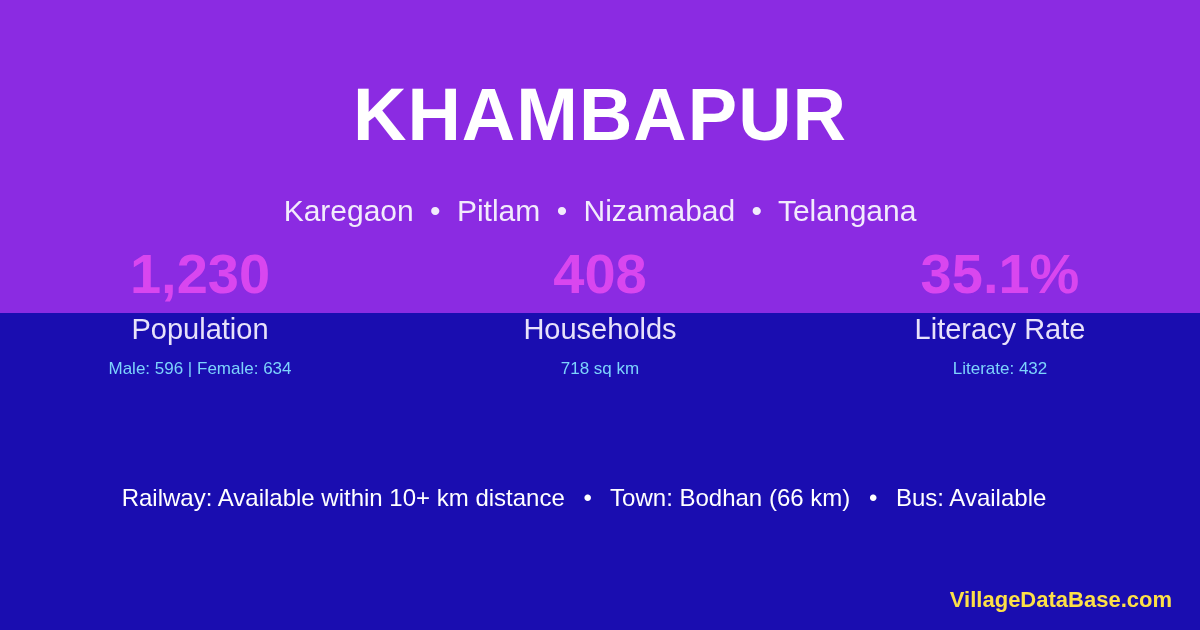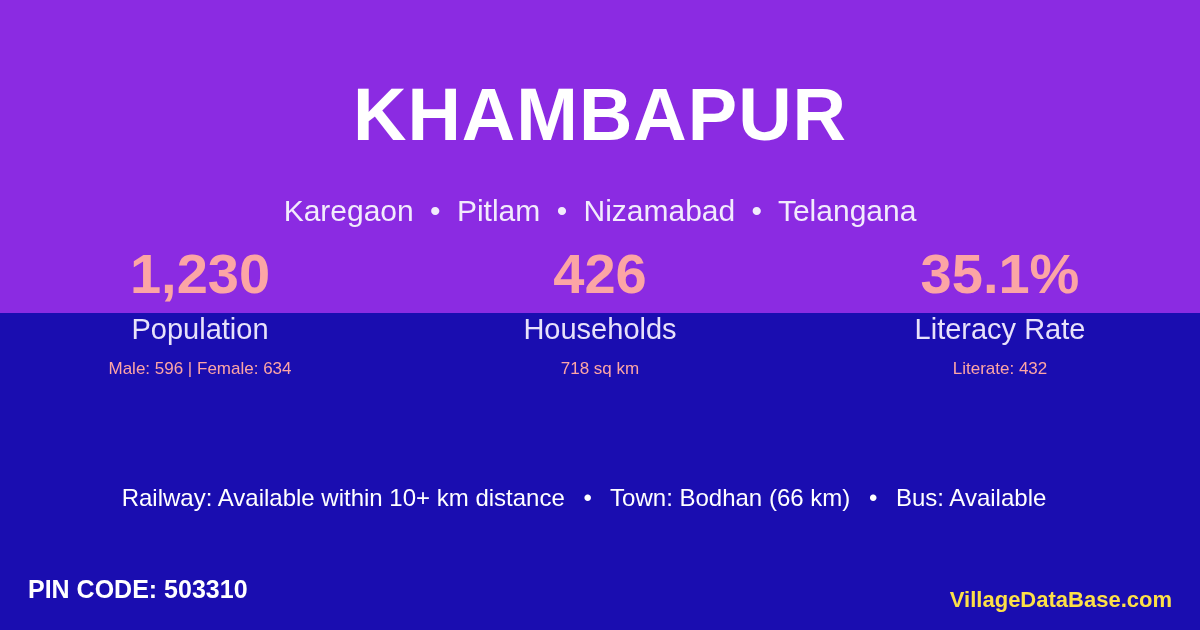--- a/index.html
+++ b/index.html
@@ -72,35 +72,35 @@
     top: 243px;
     width: 1200px;
     display: flex;
     flex-direction: row;
   }
   .stat {
     flex: 1 1 0;
     text-align: center;
   }
   .stat-value {
-    color: #fca5a5;
+    color: #d946ef;
     font-size: 56px;
     font-weight: bold;
     line-height: 1.12;
     letter-spacing: 0px;
   }
   .stat-label {
     color: #E8E2FA;
     font-size: 29px;
     font-weight: normal;
     line-height: 1.2;
     margin-top: 6px;
   }
   .stat-sub {
-    color: #fca5a5;
+    color: #7dd3fc;
     font-size: 17px;
     font-weight: normal;
     line-height: 1.2;
     margin-top: 12px;
   }
 
   
   .infra {
     position: absolute;
     left: 0;
@@ -161,38 +161,37 @@
 
   <div class="stats">
 
     <div class="stat">
       <div class="stat-value">1,230</div>
       <div class="stat-label">Population</div>
       <div class="stat-sub">Male: 596 | Female: 634</div>
     </div>
 
     <div class="stat">
-      <div class="stat-value">426</div>
+      <div class="stat-value">408</div>
       <div class="stat-label">Households</div>
       <div class="stat-sub">718 sq km</div>
     </div>
 
     <div class="stat">
       <div class="stat-value">35.1%</div>
       <div class="stat-label">Literacy Rate</div>
       <div class="stat-sub">Literate: 432</div>
     </div>
 
   </div>
 
   <div class="infra">
     <span>Railway: Available within 10+ km distance</span>
     <span class="sep">•</span>
     <span>Town: Bodhan (66 km)</span>
     <span class="sep">•</span>
     <span>Bus: Available</span>
   </div>
 
-  <div class="pin">PIN CODE: 503310</div>
 
   <div class="brand">VillageDataBase.com</div>
 
 </div>
 
 </body></html>

